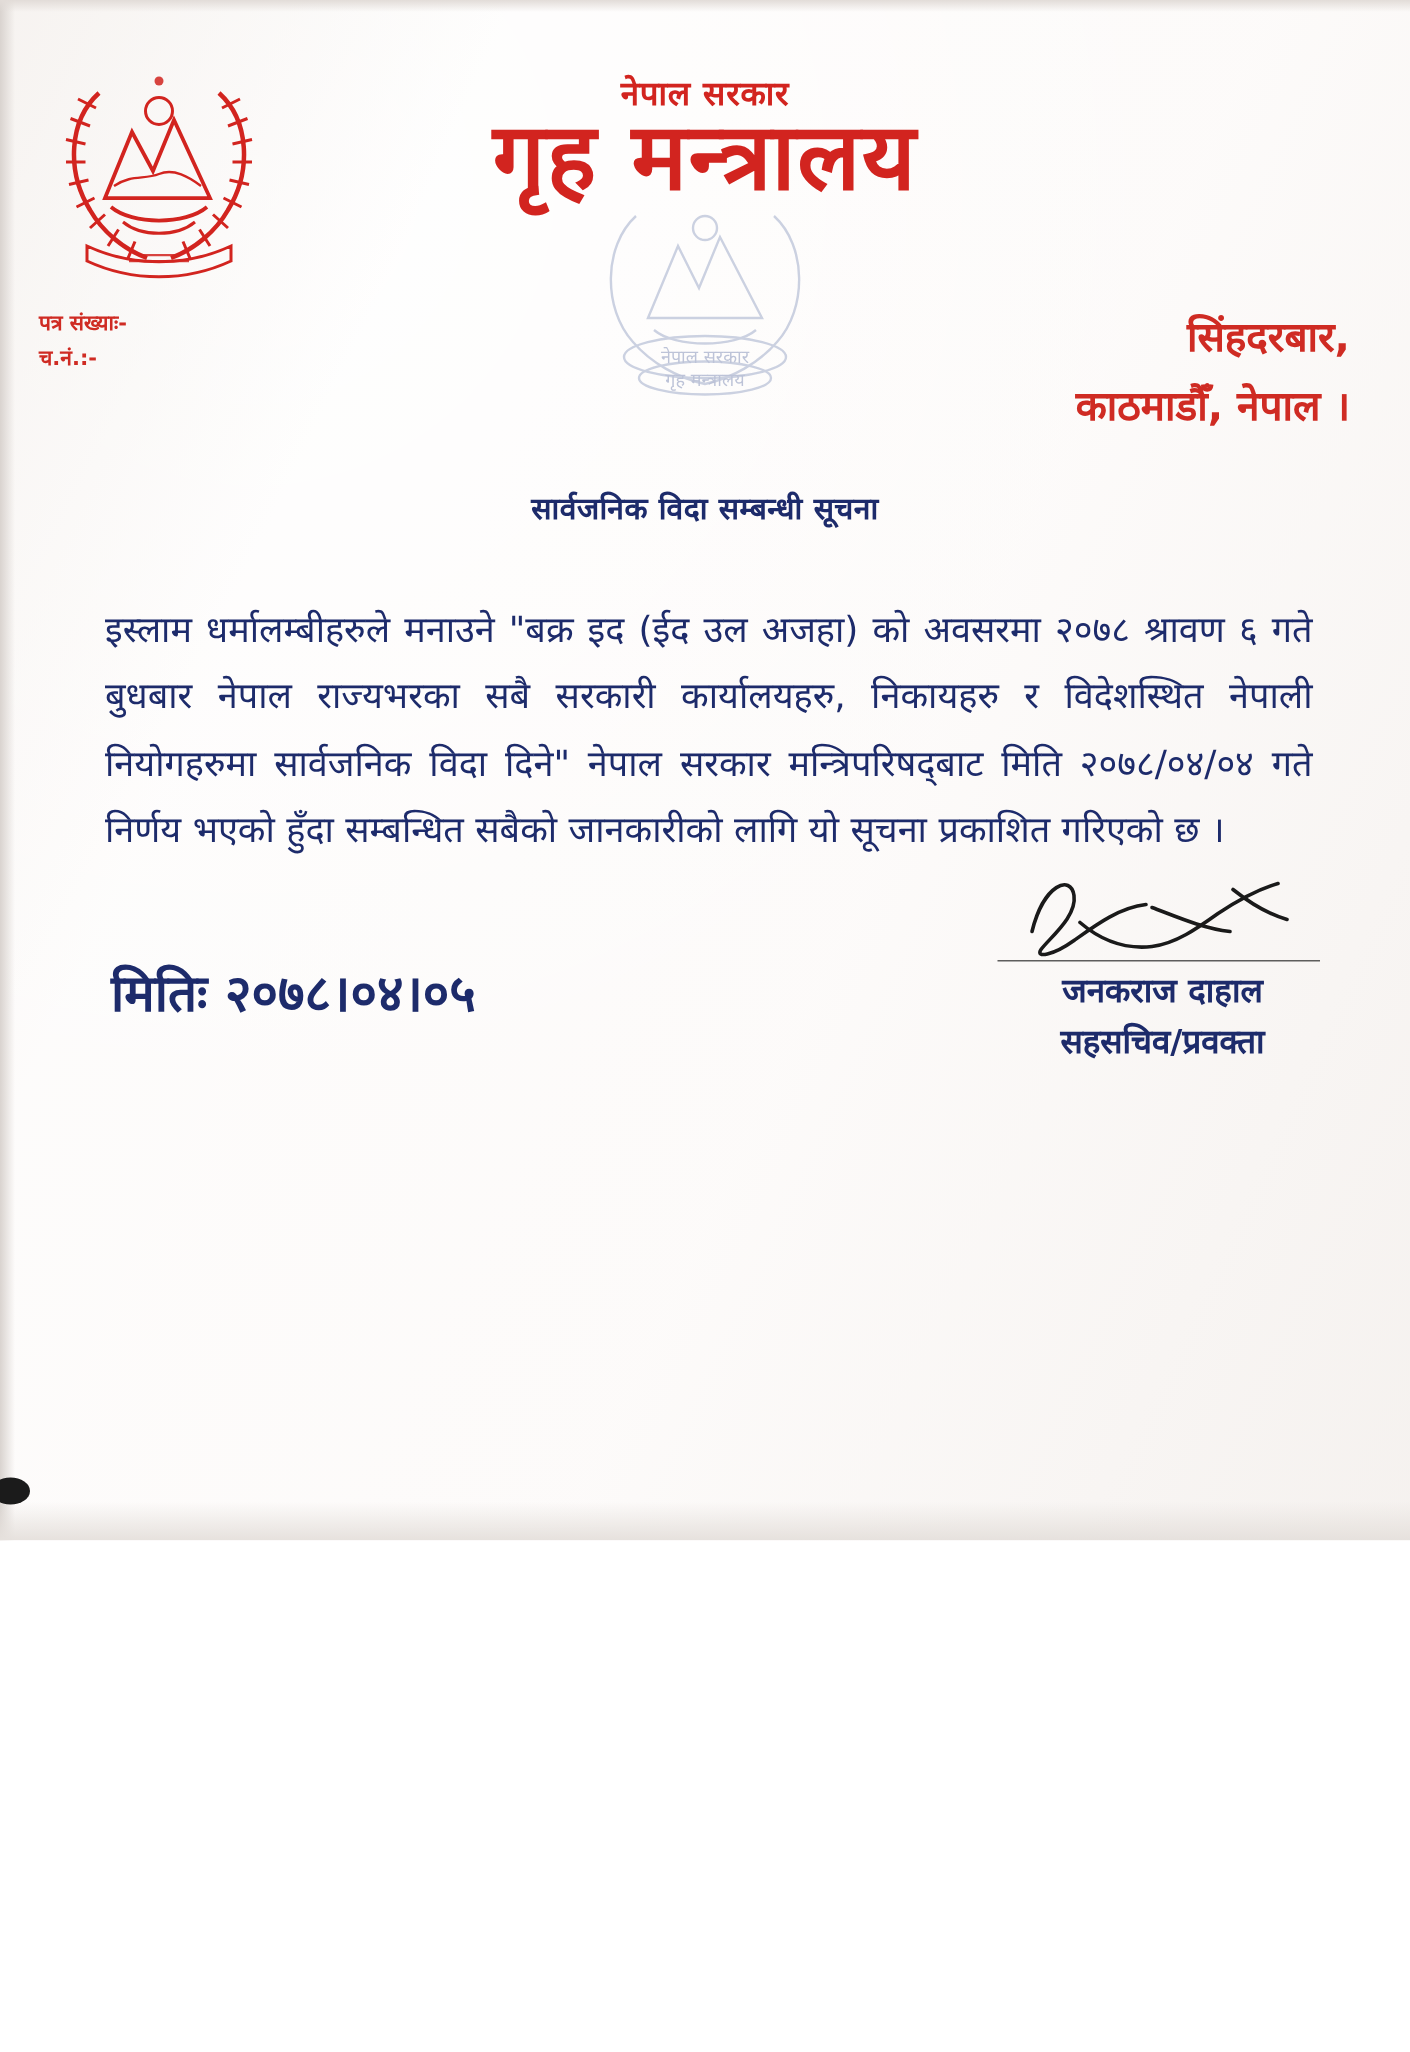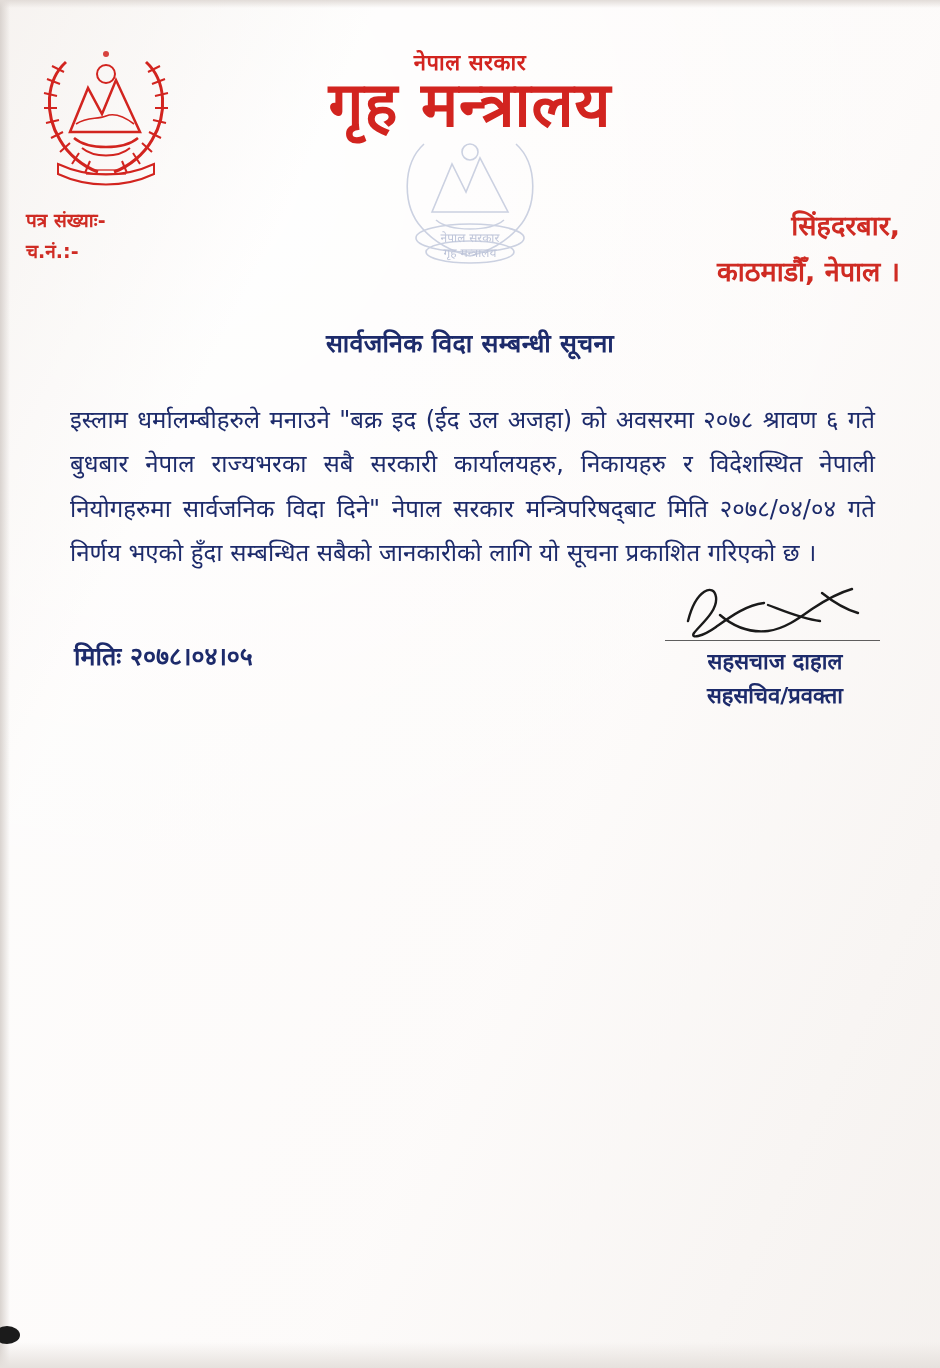--- a/index.html
+++ b/index.html
@@ -6,21 +6,21 @@
     margin: 0;
     padding: 0;
     background: #ffffff;
   }
   body {
     font-family: "DejaVu Sans", sans-serif;
   }
   #page {
     position: relative;
     width: 940px;
-    height: 1368px;
+    height: 1027px;
     background: #fdfbfa;
     overflow: hidden;
   }
   
   #paper-tint {
     position: absolute;
     inset: 0;
     background:
       linear-gradient(115deg, rgba(245,241,238,0.85) 0%, rgba(255,255,255,0.2) 25%, rgba(252,250,249,0.4) 60%, rgba(243,239,236,0.8) 100%),
       radial-gradient(circle at 18% 12%, rgba(255,255,255,0.9) 0%, rgba(250,247,245,0) 55%);
@@ -96,21 +96,21 @@
     opacity: 0.45;
   }
   #watermark svg { width: 100%; height: 100%; display: block; }
 
   
   #ref-block {
     position: absolute;
     left: 26px;
     top: 205px;
     color: #cf2b23;
-    font-size: 19px;
+    font-size: 14px;
     line-height: 1.65;
     font-weight: 600;
   }
   #ref-block div { white-space: nowrap; }
 
   
   #address-block {
     position: absolute;
     right: 40px;
     top: 203px;
@@ -121,21 +121,21 @@
     font-weight: 600;
   }
 
   
   #subject {
     position: absolute;
     left: 0; right: 0;
     top: 325px;
     text-align: center;
     color: #1d2b6b;
-    font-size: 25px;
+    font-size: 20px;
     font-weight: 700;
     letter-spacing: 0.3px;
   }
   #subject-underline {
     position: absolute;
     left: 50%;
     transform: translateX(-50%);
     top: 360px;
     width: 0px;
     height: 1px;
@@ -154,21 +154,21 @@
     text-align: justify;
     text-justify: inter-word;
   }
 
   
   #doc-date {
     position: absolute;
     left: 74px;
     top: 638px;
     color: #1d2b6b;
-    font-size: 25px;
+    font-size: 34px;
     font-weight: 600;
   }
 
   
   #signature-mark {
     position: absolute;
     left: 672px;
     top: 575px;
     width: 200px;
     height: 80px;
@@ -277,17 +277,17 @@
       <g fill="none" stroke="#1a1a1a" stroke-width="2.4" stroke-linecap="round">
         <path d="M16,46 C24,14 42,8 44,22 C46,36 28,50 22,58 C18,64 30,62 44,52 C58,42 74,30 92,28"></path>
         <path d="M48,40 C62,52 78,58 96,56 C112,54 126,44 140,34 C152,26 166,18 180,14"></path>
         <path d="M96,30 C112,36 130,44 148,46"></path>
         <path d="M150,18 C160,26 172,34 186,38"></path>
       </g>
     </svg>
   </div>
   <div id="sign-rule"></div>
   <div id="signer">
-    <div>सहसचाज दाहाल</div>
+    <div>जनकराज दाहाल</div>
     <div>सहसचिव/प्रवक्ता</div>
   </div>
 
 </div>
 
 </body></html>

